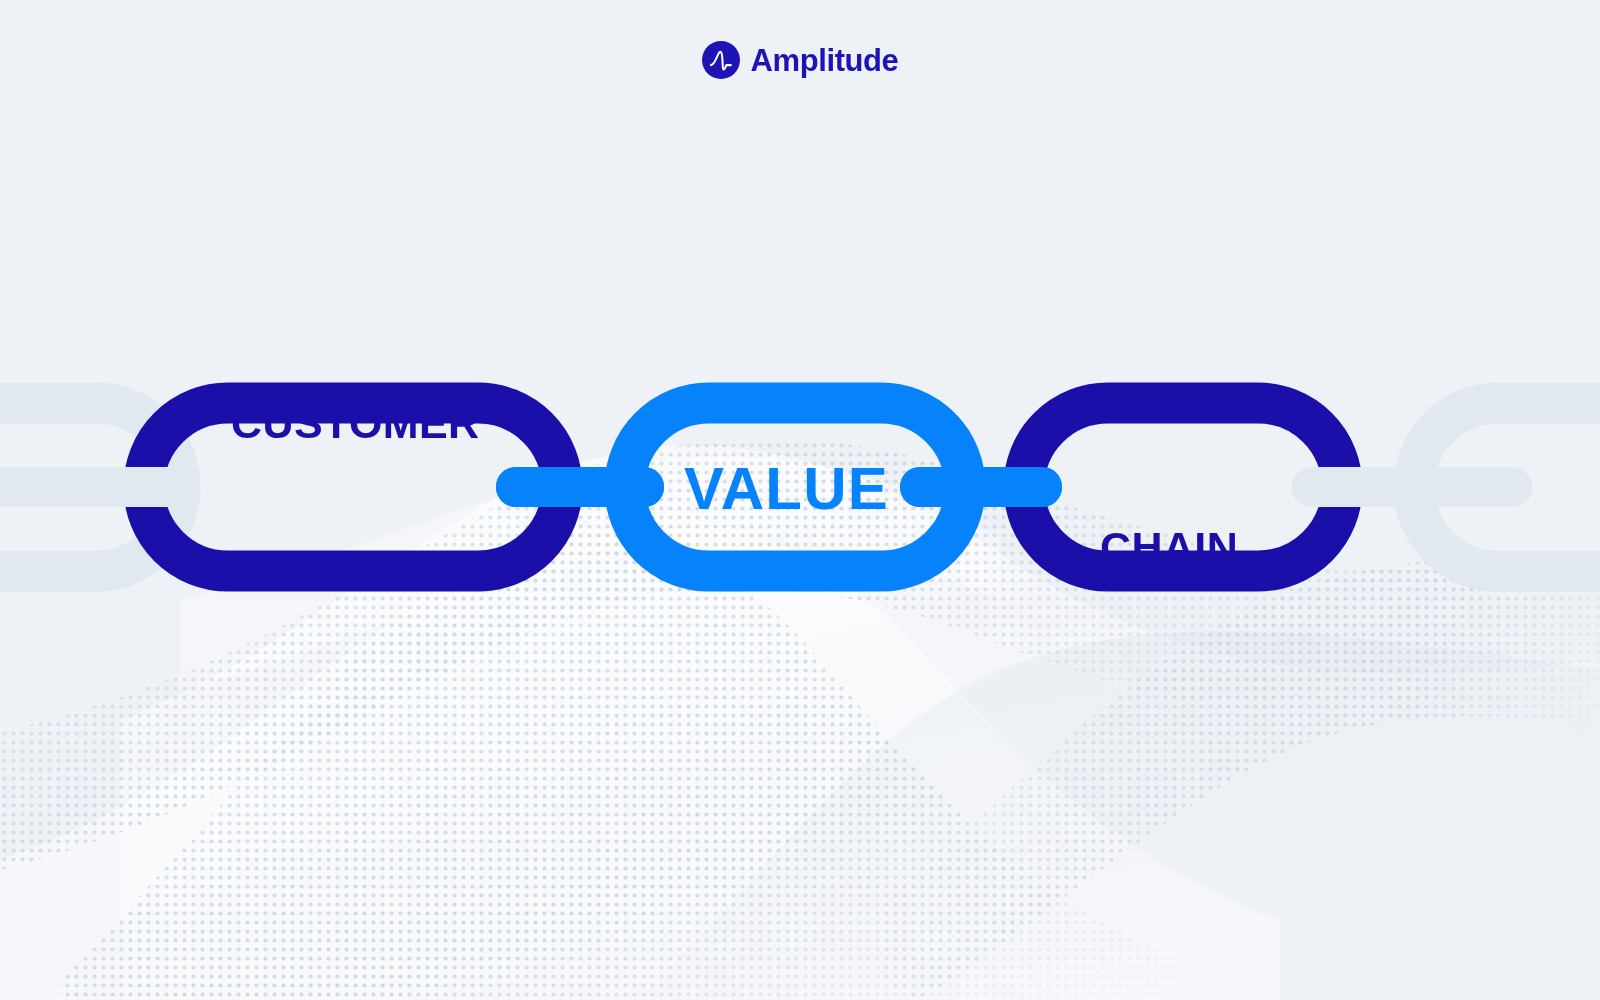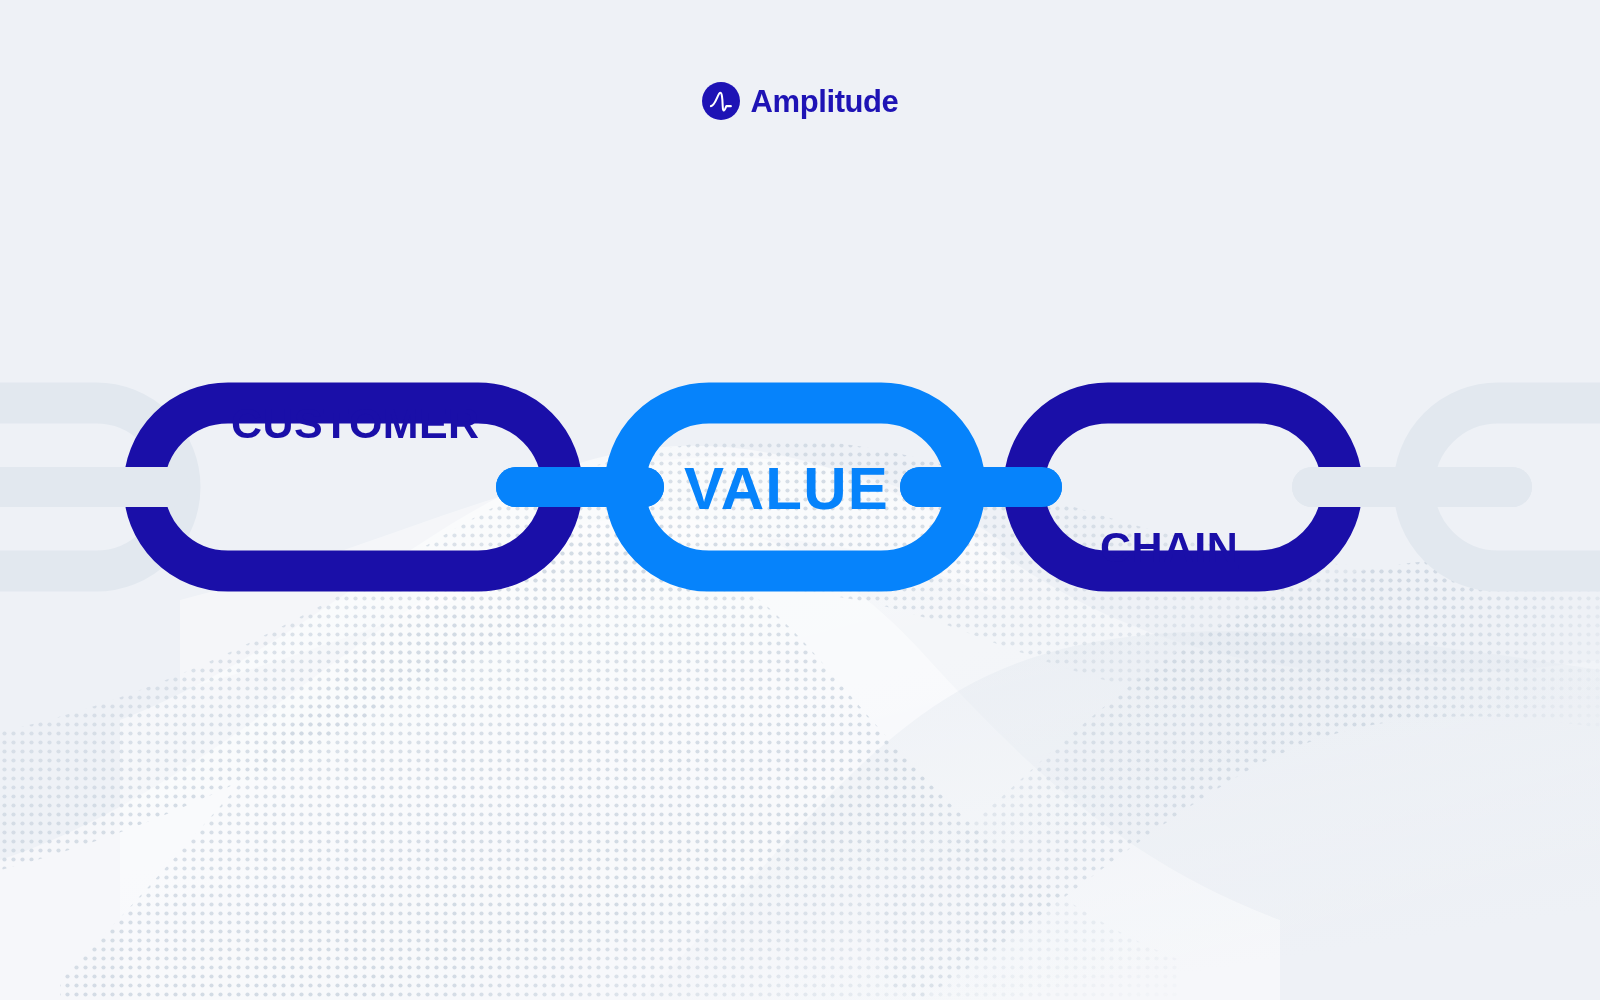--- a/index.html
+++ b/index.html
@@ -28,21 +28,21 @@
   }
 
   
   .header {
     position: absolute;
     top: 0;
     left: 0;
     width: 1600px;
     height: 120px;
     display: flex;
-    align-items: flex-end;
+    align-items: center;
     justify-content: center;
     z-index: 5;
   }
 
   .brand {
     display: flex;
     align-items: center;
     gap: 11px;
   }
 

